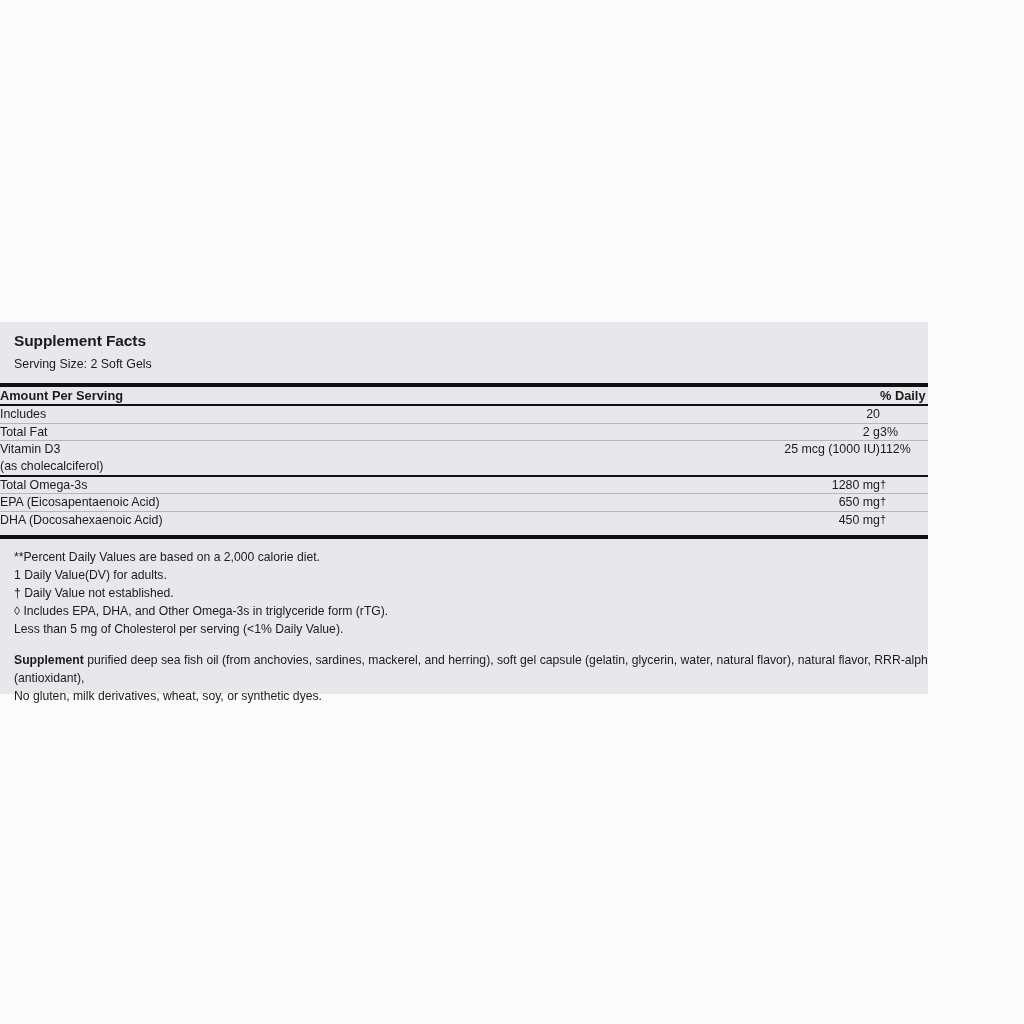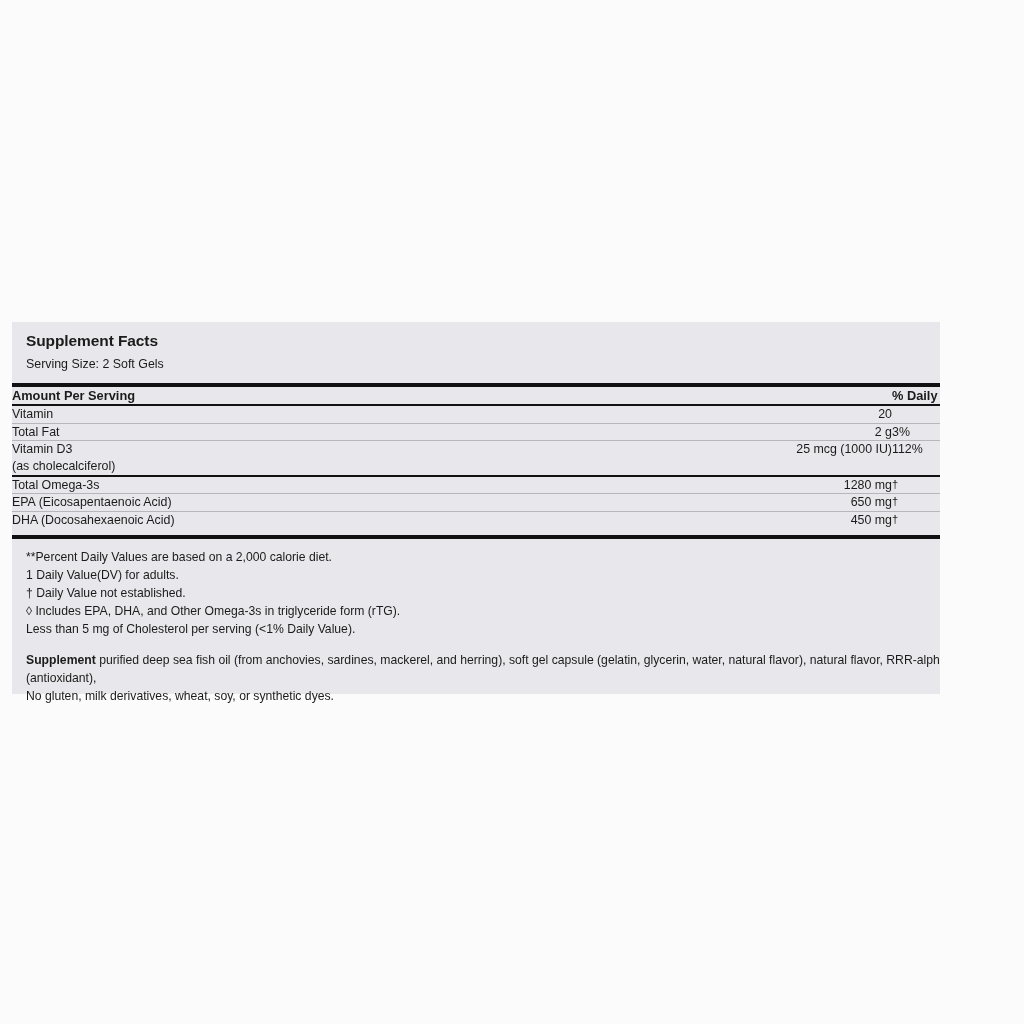--- a/index.html
+++ b/index.html
@@ -13,21 +13,20 @@
     font-family: "Liberation Sans", sans-serif;
     color: #1b1b1b;
     -webkit-font-smoothing: antialiased;
   }
 
   #canvas {
     position: relative;
     width: 928px;
     height: 1024px;
     overflow: hidden;
-    margin-left: 12px;
   }
 
   
   .sf-panel {
     position: absolute;
     left: 0;
     top: 322px;
     width: 1024px;
     height: 372px;
     background: #e8e8ec;
@@ -188,21 +187,21 @@
       <div class="rule-med"></div>
 
       <table class="sf-table">
         <colgroup>
           <col class="col-name">
           <col class="col-amount">
           <col class="col-dv">
         </colgroup>
         <tbody>
           <tr>
-            <td class="cell-name row-pad">Vitamin</td>
+            <td class="cell-name row-pad">Includes</td>
             <td class="cell-amount row-pad">20</td>
             <td class="cell-dv row-pad"></td>
           </tr>
         </tbody>
       </table>
       <div class="rule-thin"></div>
 
       <table class="sf-table">
         <colgroup>
           <col class="col-name">

